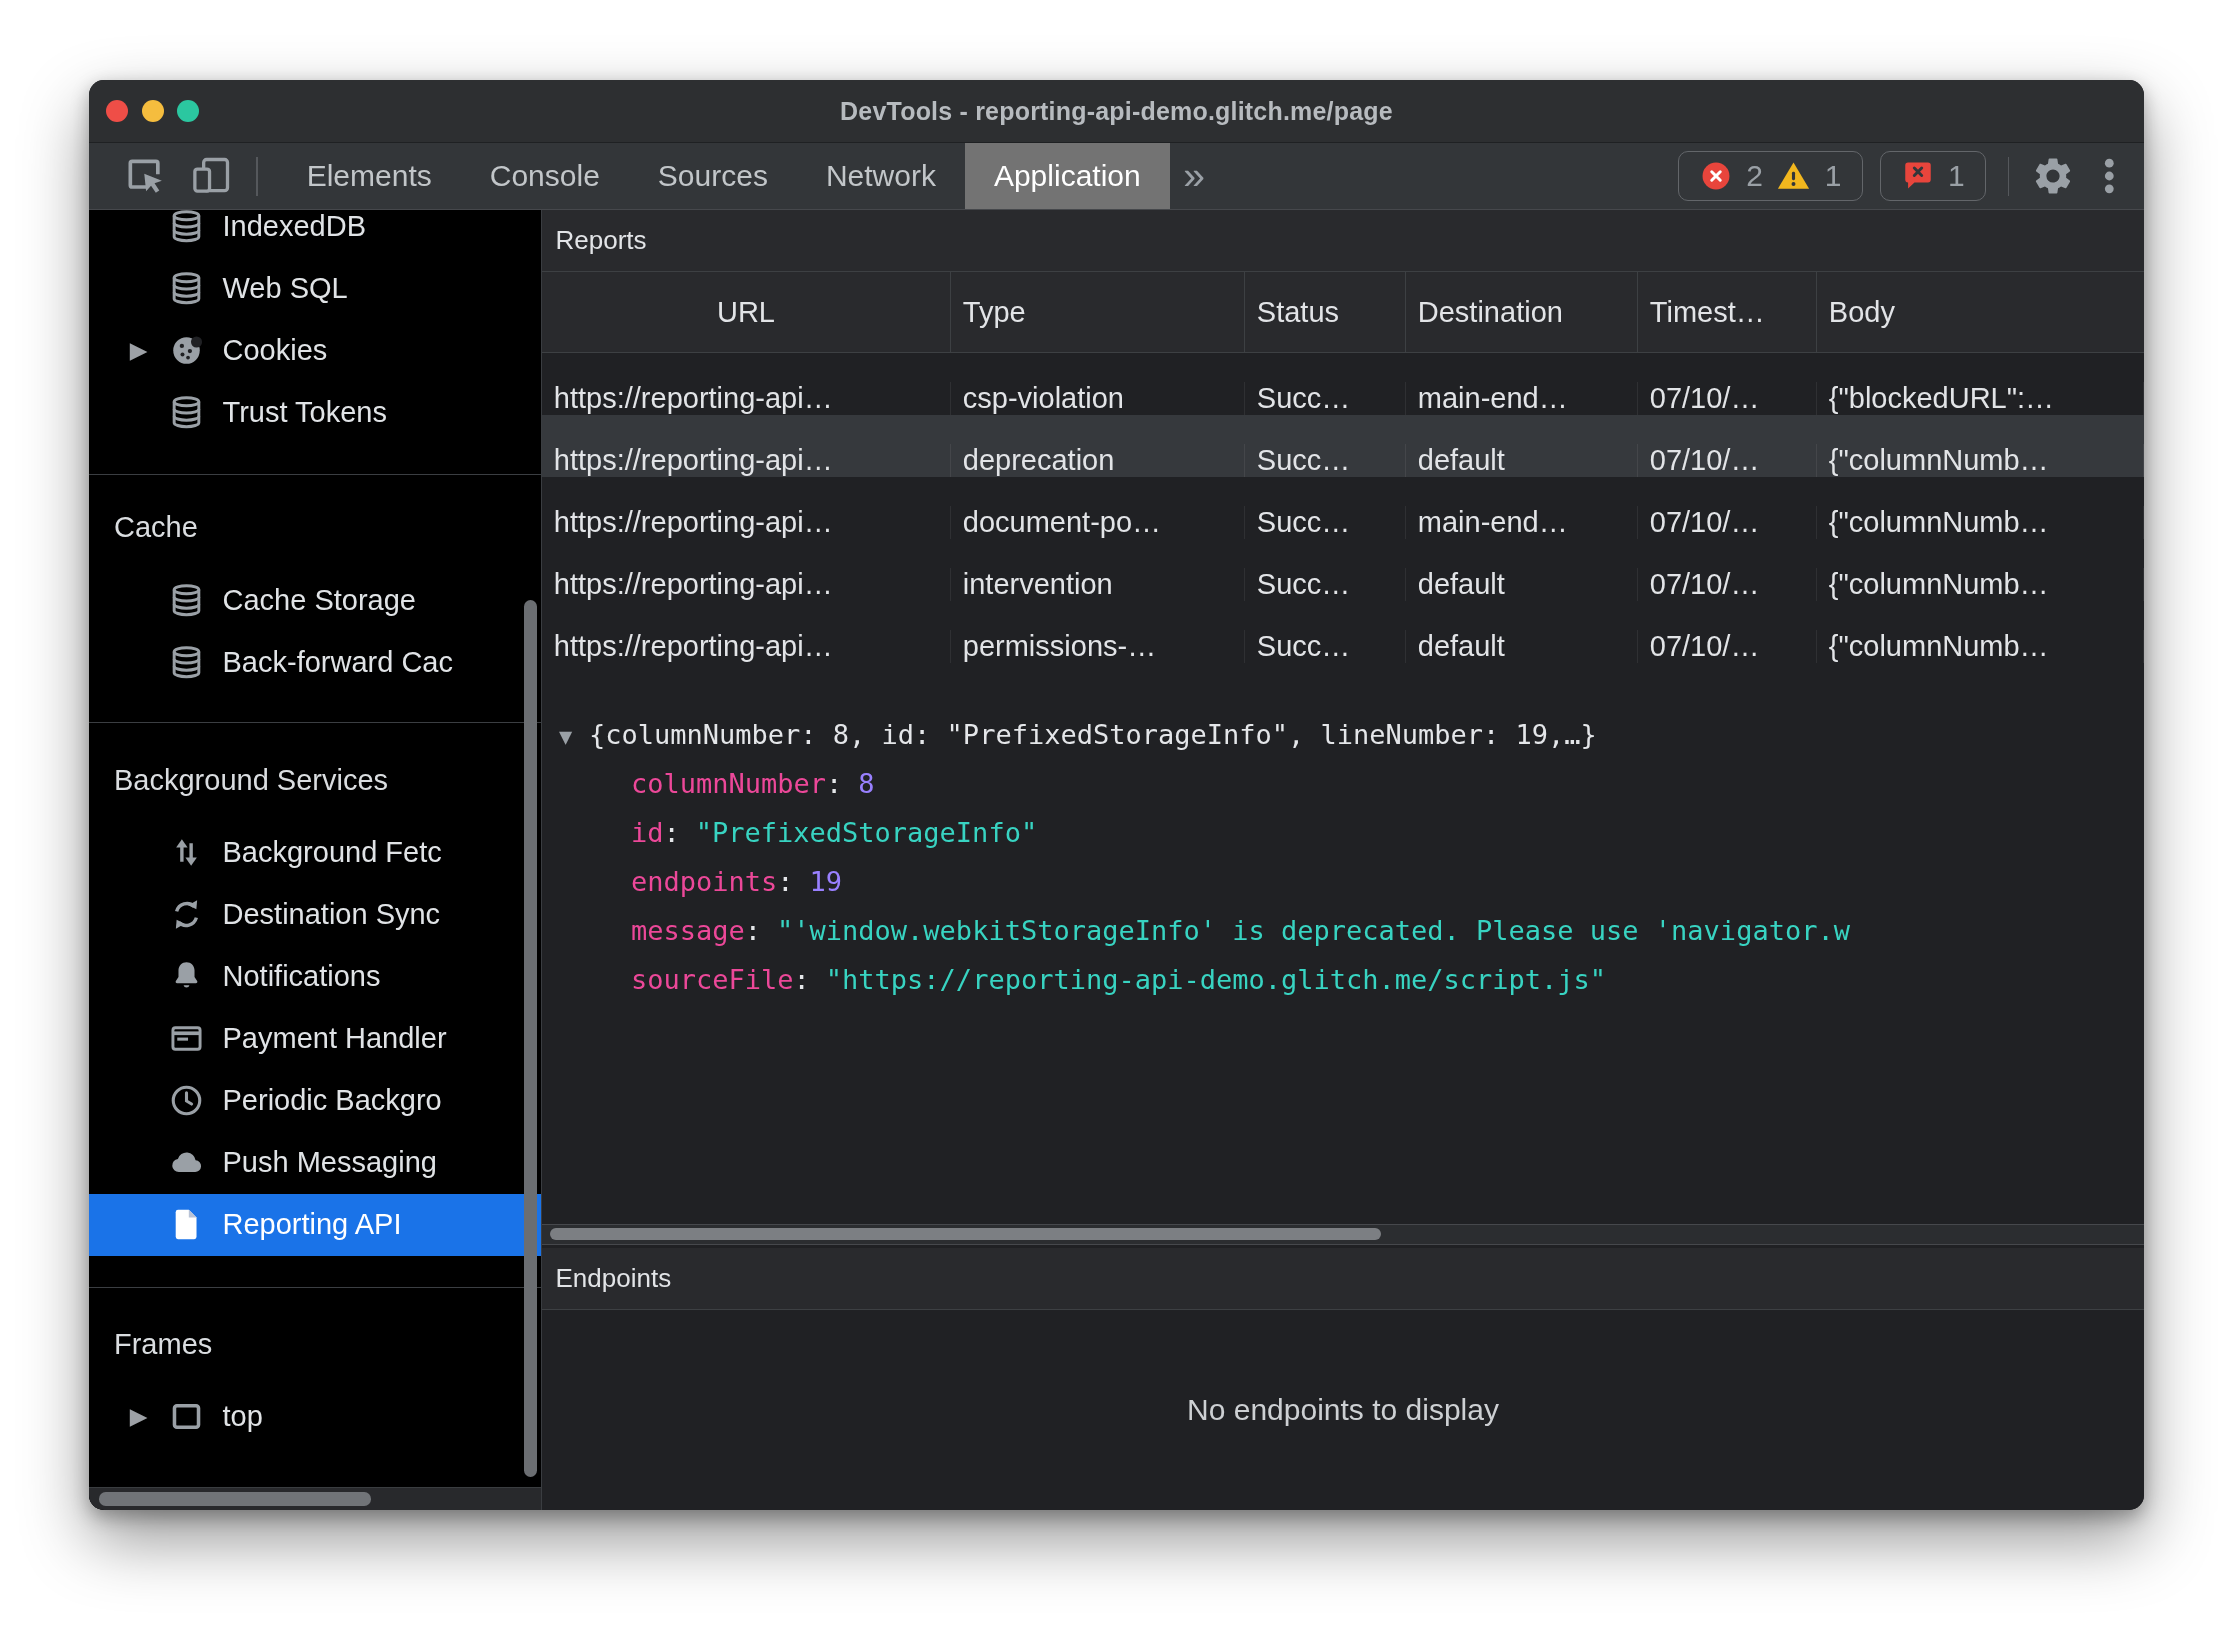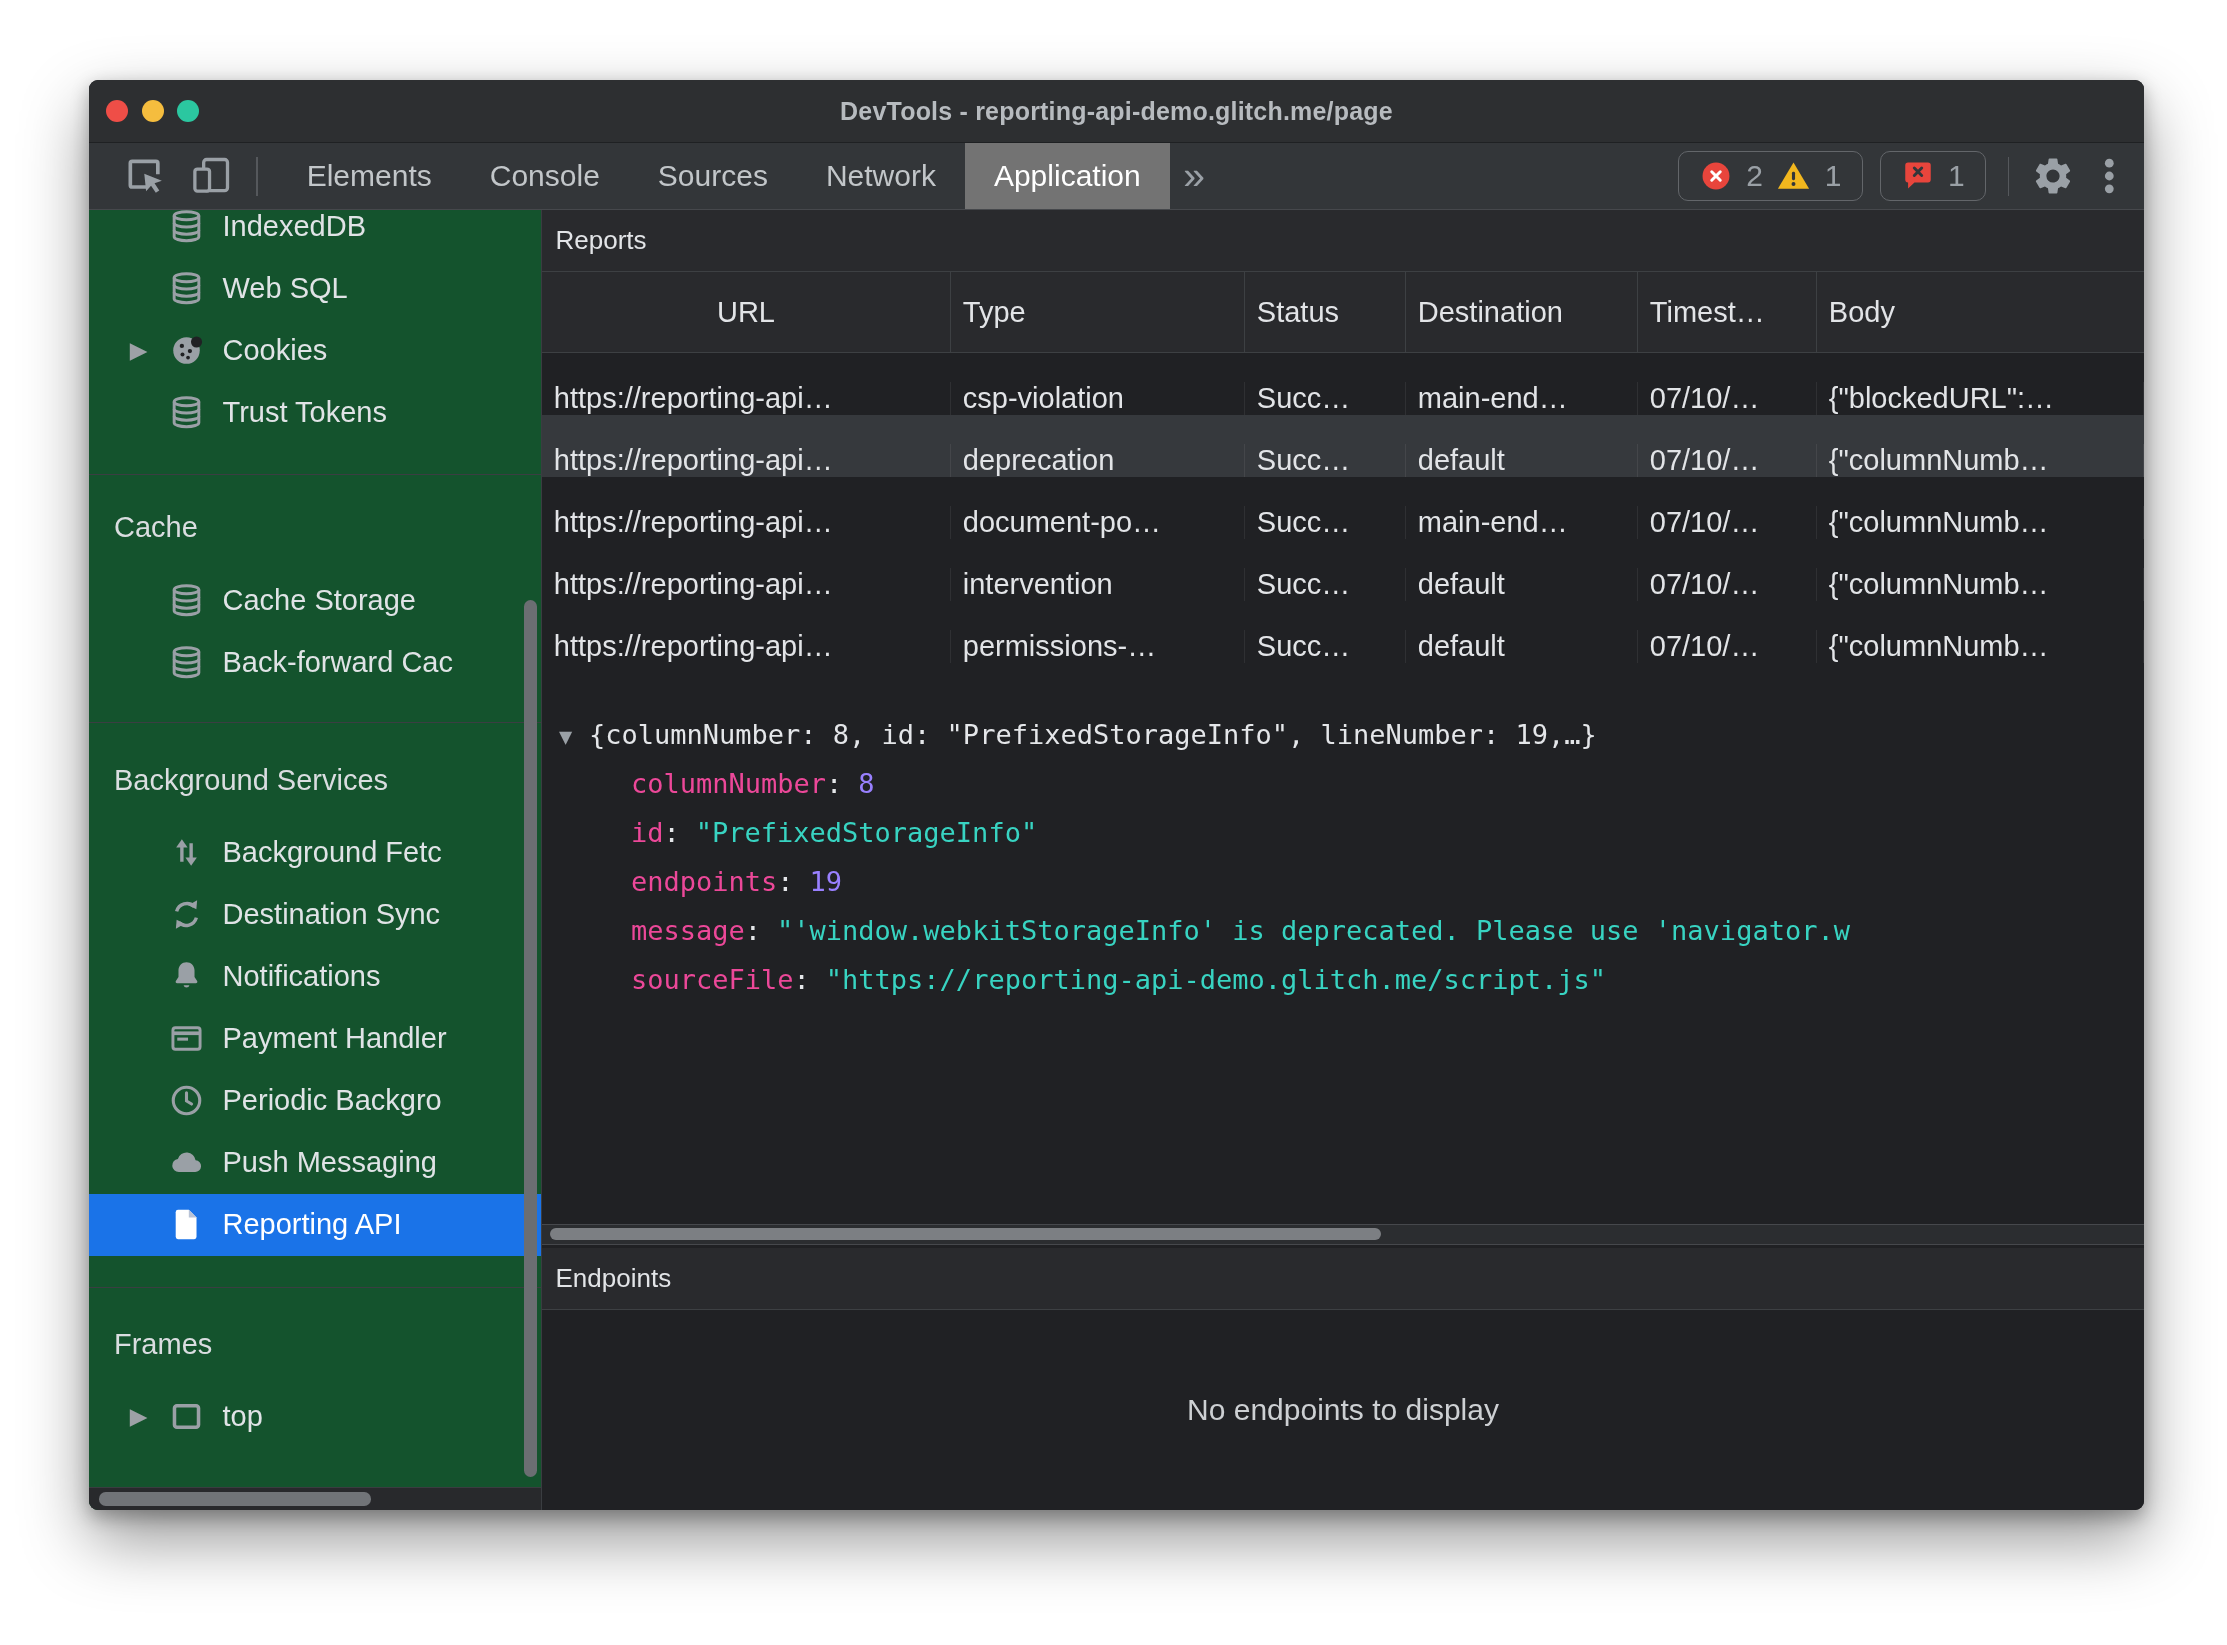--- a/index.html
+++ b/index.html
@@ -3,21 +3,21 @@
 <meta charset="utf-8">
 <style>
   html,body{margin:0;padding:0}
   body{
     width:2227px;height:1645px;position:relative;background:#ffffff;
     font-family:"Liberation Sans",sans-serif;overflow:hidden;
     -webkit-font-smoothing:antialiased;
   }
   .window{
     position:absolute;left:89px;top:80px;width:2055px;height:1430px;
-    background:#202124;border-radius:9px;overflow:hidden;
+    background:#202124;border-radius:15px;overflow:hidden;
     box-shadow:0 29px 67px rgba(0,0,0,.42),0 6.7px 18.6px rgba(0,0,0,.28);
   }
   
   .titlebar{height:62px;background:#2d2f31;border-bottom:0.8px solid #1f2123;
     display:flex;align-items:center;position:relative}
   .lights{display:flex;gap:13.5px;margin-left:17px}
   .light{width:22px;height:22px;border-radius:50%}
   .titletext{position:absolute;left:0;right:0;text-align:center;
     font-size:25px;font-weight:700;color:#b7bbbf;letter-spacing:0.2px}
   
@@ -29,21 +29,21 @@
   .tab.active{background:#737373;color:#fff}
   .moretabs{font-size:39px;color:#9aa0a6;padding:0 13.5px;line-height:66px}
   .tbright{margin-left:auto;display:flex;align-items:center;margin-right:25px}
   .badgepill{display:flex;align-items:center;gap:13.5px;border:1.7px solid #63666a;
     border-radius:10px;padding:6.7px 20px;color:#9aa0a6;font-size:30px}
   .badgepill + .badgepill{margin-left:17px}
   .vsep2{width:1.7px;height:39px;background:#55585c;margin:0 22px}
   
   .content{display:flex;height:1300px}
   
-  .sidebar{width:452px;min-width:452px;background:#14532d;border-right:1.7px solid #3a3d41;
+  .sidebar{width:452px;min-width:452px;background:#000000;border-right:1.7px solid #3a3d41;
     position:relative;overflow:hidden}
   .sbscroll{margin-top:-15px}
   .sbrow{height:62px;display:flex;align-items:center;white-space:nowrap}
   .sbrow.header{padding-left:25px}
   .exp{margin-left:35px;width:29px;flex:none;font-size:23px;color:#9da1a6;text-align:center}
   .sicon{margin-left:13.5px;width:39px;height:39px;flex:none;display:flex;align-items:center;justify-content:center}
   .slabel{margin-left:17px;font-size:29px;color:#e0e3e6}
   .sbrow.header .slabel{margin-left:0;color:#dadde0}
   .sbrow.selected{background:#1a73e8}
   .sbrow.selected .slabel{color:#ffffff}

